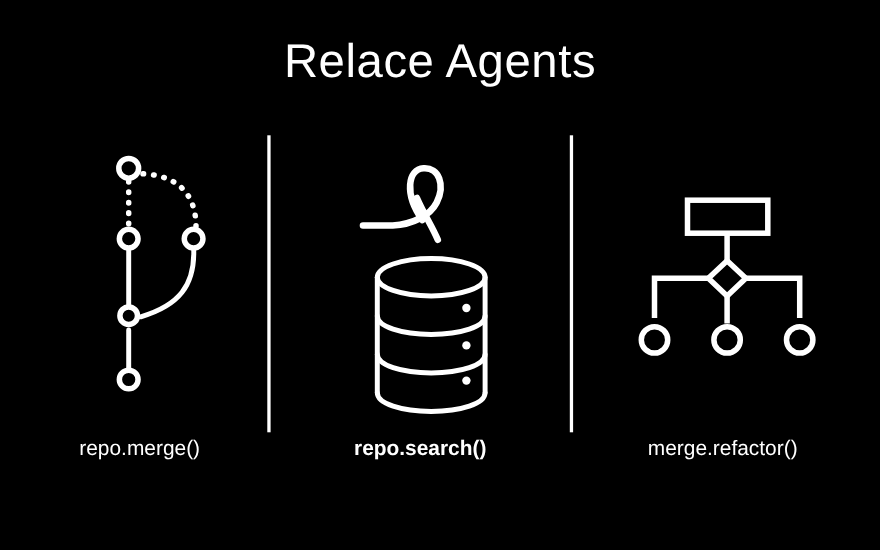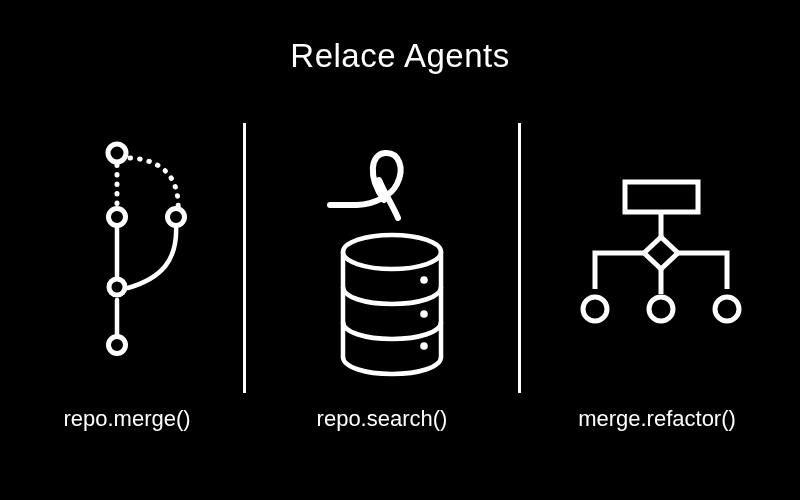--- a/index.html
+++ b/index.html
@@ -18,21 +18,21 @@
     background: #000000;
     overflow: hidden;
   }
   #slide-title {
     position: absolute;
     left: 0;
     top: 34px;
     width: 800px;
     text-align: center;
     color: #ffffff;
-    font-size: 33px;
+    font-size: 43px;
     font-weight: 400;
     letter-spacing: 0.5px;
     line-height: 44px;
     font-family: "Liberation Sans", sans-serif;
   }
   .divider {
     position: absolute;
     top: 123px;
     width: 3px;
     height: 270px;
@@ -53,31 +53,31 @@
 
   .panel-icon {
     position: absolute;
     left: 0;
     top: 0;
     width: 250px;
     height: 290px;
   }
   .panel-label {
     position: absolute;
-    top: 404px;
+    top: 394px;
     width: 250px;
     text-align: center;
     color: #ffffff;
-    font-size: 22px;
+    font-size: 19px;
     font-weight: 400;
     line-height: 30px;
     font-family: "Liberation Sans", sans-serif;
   }
   #label-merge    { left: 2px; }
-  #label-search   { left: 257px; }
+  #label-search   { left: 257px; font-weight: bold; }
   #label-refactor { left: 532px; }
 </style>
 </head>
 <body>
 
 <div id="slide">
 
   <div id="slide-title">Relace Agents</div>
 
   <div class="divider" id="divider-1"></div>

